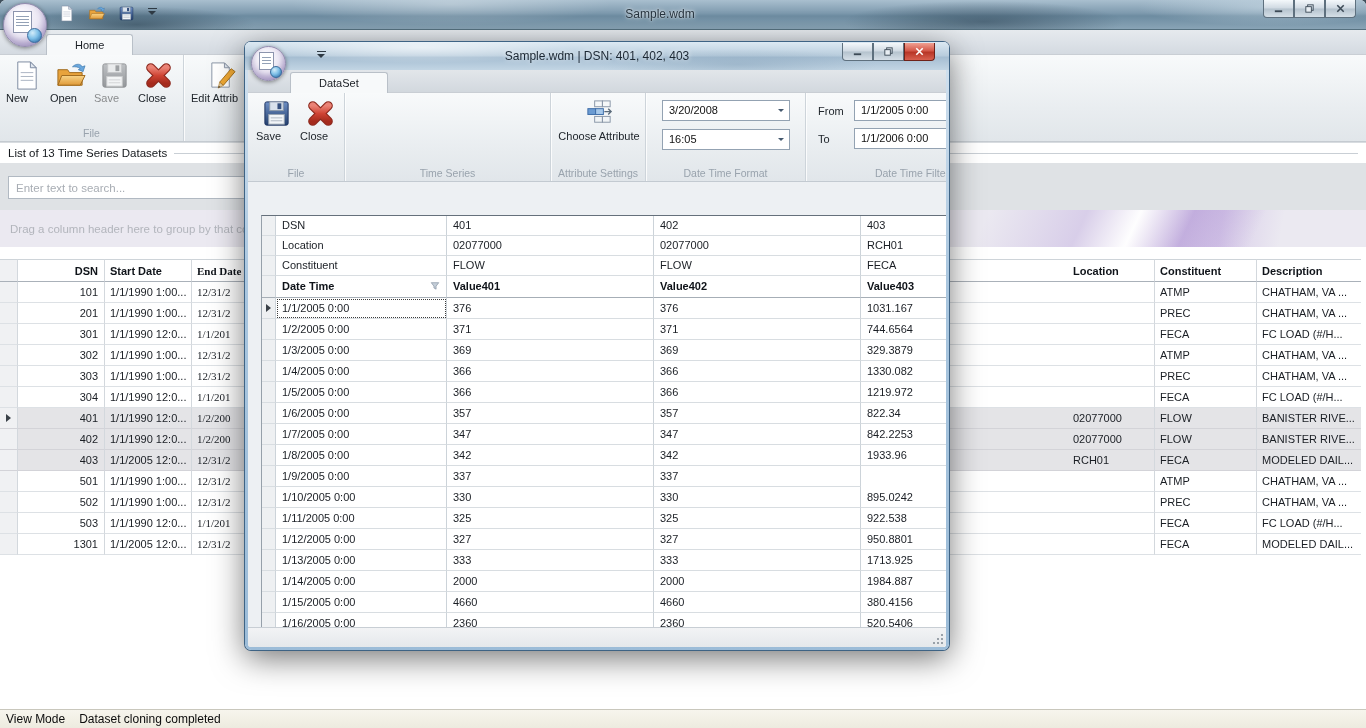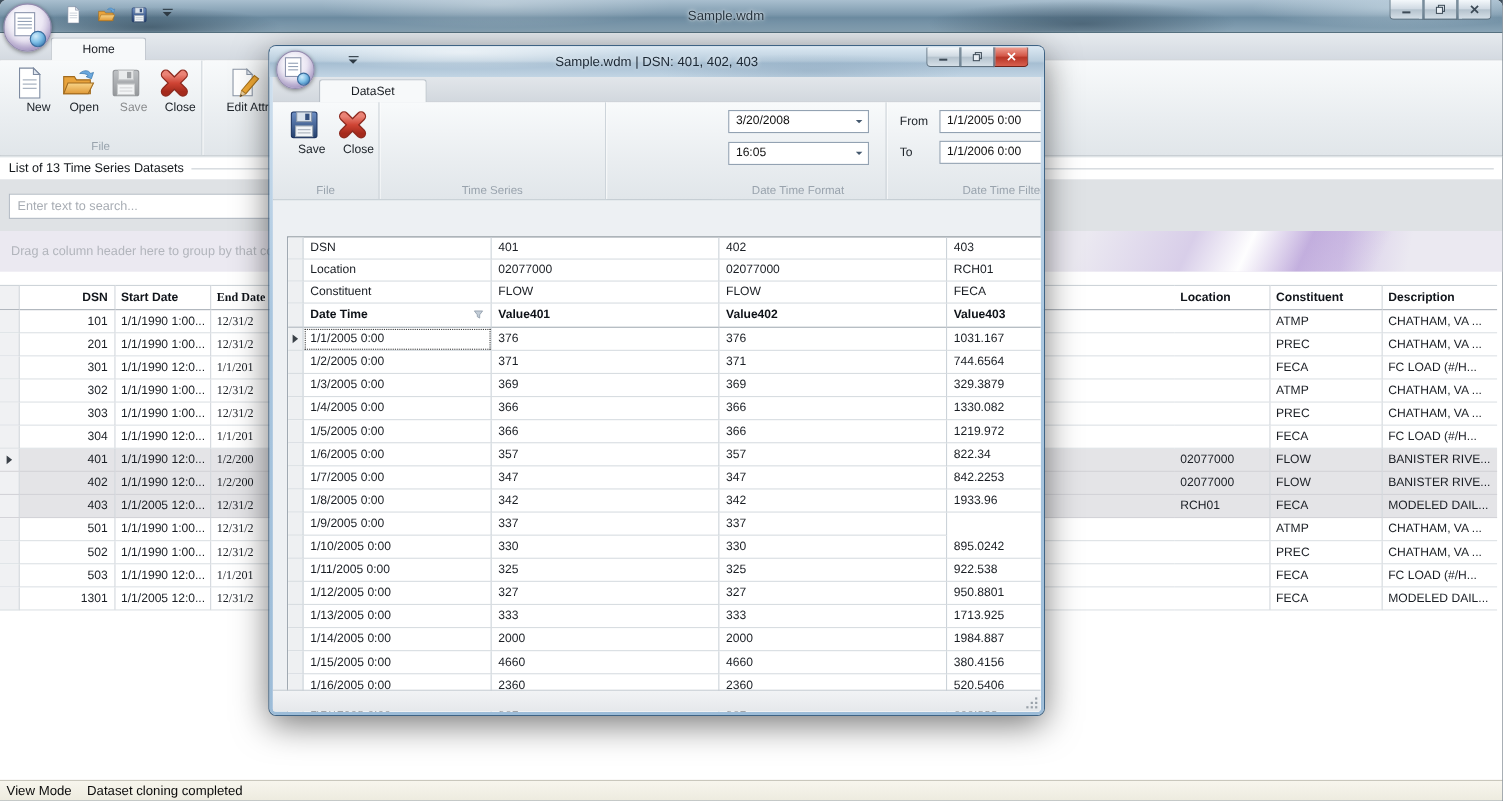--- a/index.html
+++ b/index.html
@@ -46,21 +46,21 @@
   
   .tabstrip{position:absolute;top:30px;left:0;right:0;height:25px;background:linear-gradient(#e6eaee,#d4dae1);
     border-bottom:1px solid #c9ced4;}
   .rtab{position:absolute;top:4px;height:21px;padding:0 28px;line-height:20px;background:#f7f9fa;
     border:1px solid #b9c0c8;border-bottom:none;border-radius:3px 3px 0 0;}
   .m-home-tab{left:46px;}
   .ribbon{position:absolute;top:55px;left:0;right:0;height:87px;
     background:linear-gradient(#f8fafb,#e9edf0 62%,#e1e6ea);border-bottom:1px solid #c5cbd1;}
   .rgroup{position:absolute;top:0;bottom:0;border-right:1px solid #cdd4da;box-shadow:1px 0 0 rgba(255,255,255,.8);}
   .rbuttons{display:flex;padding:3px 2px 0 4px;}
-  .rbtn{min-width:44px;padding:2px 2px 0;text-align:right;border-radius:3px;}
+  .rbtn{min-width:44px;padding:2px 2px 0;text-align:left;border-radius:3px;}
   .rbtn .ic32{width:31px;height:31px;display:block;margin:0 auto;}
   .rbtn .blabel{margin-top:1px;line-height:12px;color:#20262c;}
   .rbtn.disabled{opacity:.5;filter:grayscale(.9);}
   .rlabel{position:absolute;left:0;right:0;bottom:2px;text-align:center;font-size:10.5px;color:#99a3ad;}
   .g-file{left:0;width:184px;}
   .g-edit{left:185px;width:200px;}
 
   
   .list-section{position:absolute;top:142px;left:0;right:0;bottom:19px;background:#fff;border-top:1px solid #d8dce0;}
   .list-label{position:absolute;top:4px;left:8px;right:8px;display:flex;align-items:center;gap:7px;font-size:11.5px;color:#14181c;}
@@ -561,20 +561,31 @@
               <div class="blabel">Close</div>
             </div>
           </div>
           <div class="rlabel">File</div>
         </div>
 
         <div class="rgroup cg-ts">
           <div class="rlabel">Time Series</div>
         </div>
 
+        <div class="rgroup cg-attr">
+          <div class="rbuttons" style="justify-content:center">
+            <div class="rbtn">
+              <svg class="ic32">
+                  <use href="#i-attr"></use>
+                </svg>
+              <div class="blabel">Choose Attribute</div>
+            </div>
+          </div>
+          <div class="rlabel">Attribute Settings</div>
+        </div>
 
         <div class="rgroup cg-fmt">
           <div class="fmt-box">
             <div class="combo">
               <span class="cval">3/20/2008</span>
               <span class="cbtn"></span>
             </div>
             <div class="combo">
               <span class="cval">16:05</span>
               <span class="cbtn"></span>

